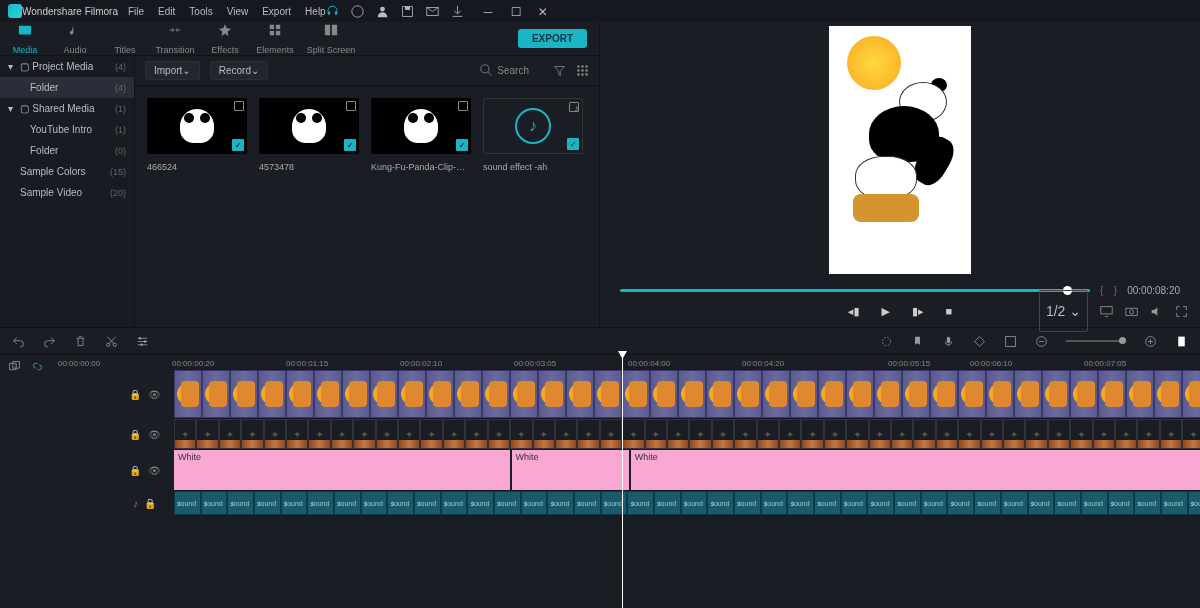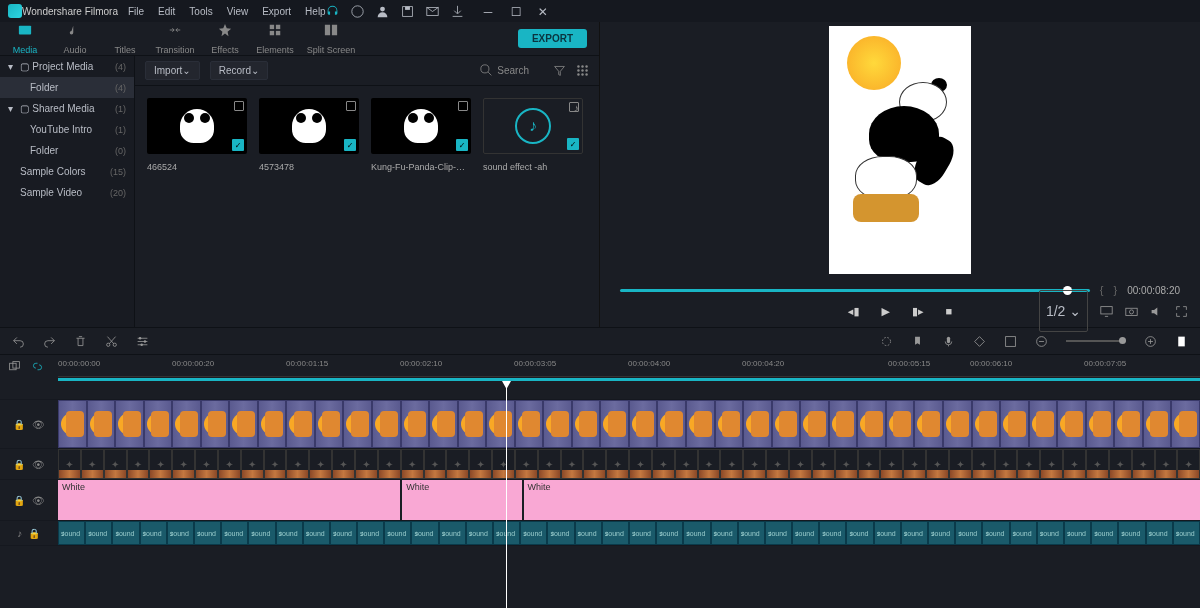--- a/index.html
+++ b/index.html
@@ -71,21 +71,21 @@
 .tbtn{color:#ccc;cursor:pointer;font-size:11px}
 .transport-right{position:absolute;right:12px;display:flex;align-items:center;gap:12px}
 .ratio{border:1px solid #444;padding:12px 6px;font-size:14px;border-radius:2px}
 
 .toolbar2{height:28px;background:#1a1d24;border-top:1px solid #0e1116;border-bottom:1px solid #0e1116;display:flex;align-items:center;padding:0 12px;gap:18px}
 .toolbar2 .spacer{flex:1}
 .t2-icon{width:13px;height:13px;color:#999;cursor:pointer}
 .zoom-slider{width:60px;height:2px;background:#555;position:relative}
 .zoom-slider::after{content:"";position:absolute;right:0;top:-3px;width:7px;height:7px;background:#999;border-radius:50%}
 
-.timeline{background:#1a1d24;height:253px;display:flex;flex-direction:column}
+.timeline{background:#1a1d24;height:253px;display:flex;}
 .tl-head{display:flex;height:22px}
 .tl-head-left{width:58px;display:flex;gap:10px;align-items:center;padding:0 8px;color:#888}
 .ruler{flex:1;position:relative;font-size:8px;color:#888;border-bottom:1px solid #333}
 .ruler-mark{position:absolute;top:4px}
 .green-line{height:3px;background:#19b5c4;margin-left:58px;margin-top:1px;margin-bottom:4px}
 
 .tracks{flex:1;overflow:hidden}
 .track{display:flex;align-items:stretch;border-bottom:1px solid #15181f}
 .track-head{width:58px;display:flex;align-items:center;justify-content:center;gap:6px;color:#888;font-size:10px}
 .track-body{flex:1;display:flex;height:100%}

